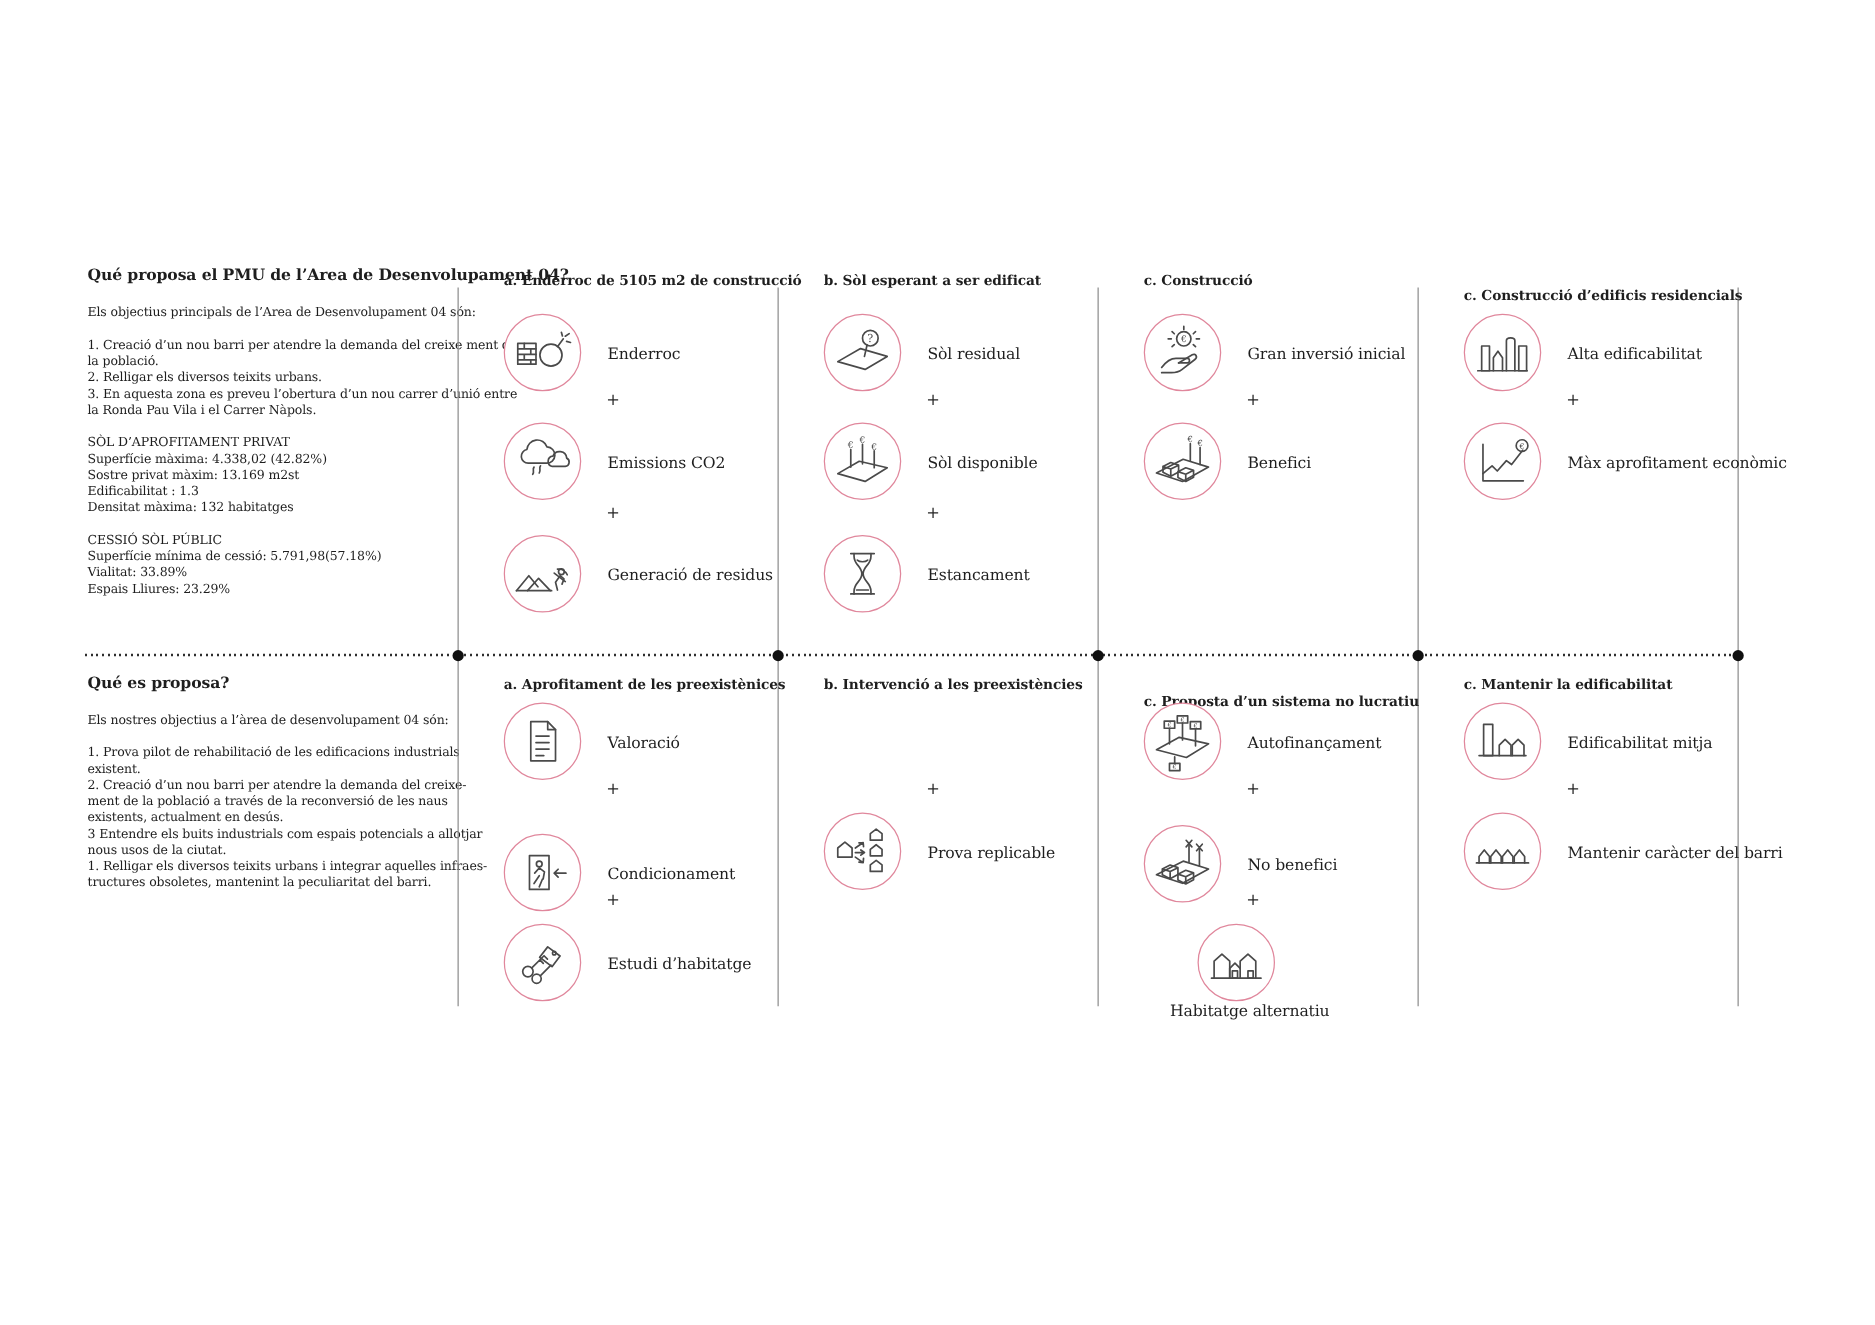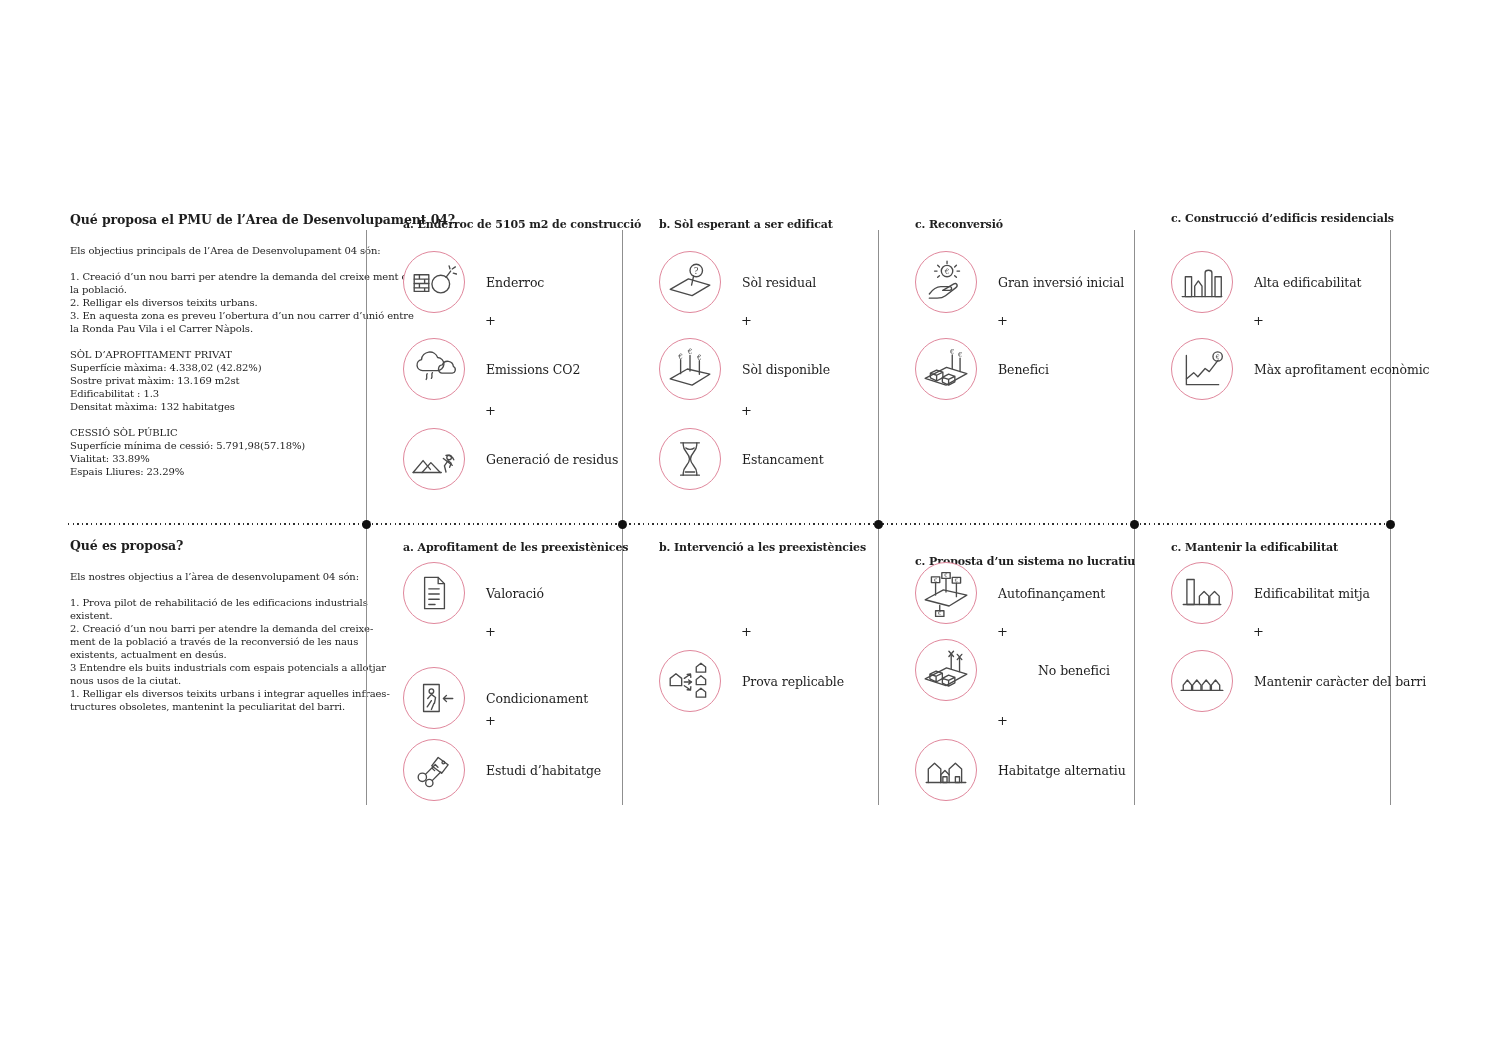--- a/index.html
+++ b/index.html
@@ -176,21 +176,21 @@
               <path d="M15 8.5h18M15 39.5h18" fill="none" stroke="#4a4a4a" stroke-width="1.3" stroke-linecap="round" stroke-linejoin="round"></path>
               <path d="M17.5 8.5v2c0 6.8 6 7.6 6 13.5s-6 6.7-6 13.5v2M30.5 8.5v2c0 6.8-6 7.6-6 13.5s6 6.7 6 13.5v2" fill="none" stroke="#4a4a4a" stroke-width="1.3" stroke-linecap="round" stroke-linejoin="round"></path>
               <path d="M20 13.5c1.8 1.7 6.2 1.7 8 0M19.5 36.5h9" fill="none" stroke="#4a4a4a" stroke-width="1.3" stroke-linecap="round" stroke-linejoin="round"></path>
             </svg>
           </span>
         </div>
         <div class="item-label">Estancament</div>
       </div>
     </section>
   <section class="col" style="left:915px; top:210px;">
-      <div class="col-header" style="top: 8px;">c. Reconversió</div>
+      <div class="col-header" style="top: 8px;">c. Construcció</div>
       <div class="item" style="top: 41px;">
         <div class="icon-circle">
           <span style="display: flex;">
             <svg viewBox="0 0 48 48" width="50" height="50">
               <circle cx="25" cy="13.5" r="5.5" fill="none" stroke="#4a4a4a" stroke-width="1.3" stroke-linecap="round" stroke-linejoin="round"></circle>
               <text x="25" y="16.2" font-size="7" fill="#4a4a4a" stroke="none" text-anchor="middle">€</text>
               <path d="M25 4v2.3M34 8l-1.7 1.6M37 13.5h-2.4M34 19.5l-1.7-1.6M16 8l1.7 1.6M13 13.5h2.4M16 19.5l1.7-1.6" fill="none" stroke="#4a4a4a" stroke-width="1.3" stroke-linecap="round" stroke-linejoin="round"></path>
               <path d="M8 35.5c3-4 7-7 11-7h8.5c2.5 0 2.5 3.5 0 3.5h-6.5" fill="none" stroke="#4a4a4a" stroke-width="1.3" stroke-linecap="round" stroke-linejoin="round"></path>
               <path d="M21 32l10.5-6.2c2.5-1.5 4.5 1.6 2 3.6l-10 7.8c-2.2 1.7-5 2.3-8 2.3H8" fill="none" stroke="#4a4a4a" stroke-width="1.3" stroke-linecap="round" stroke-linejoin="round"></path>
             </svg>
@@ -209,21 +209,21 @@
               <path d="M30 23.5V10.5M37.5 26.5v-13" fill="none" stroke="#4a4a4a" stroke-width="1.3" stroke-linecap="round" stroke-linejoin="round"></path>
               <text x="30" y="9.5" font-size="6.5" fill="#4a4a4a" stroke="none" text-anchor="middle">€</text>
               <text x="37.5" y="12.5" font-size="6.5" fill="#4a4a4a" stroke="none" text-anchor="middle">€</text>
             </svg>
           </span>
         </div>
         <div class="item-label">Benefici</div>
       </div>
     </section>
   <section class="col" style="left:1171px; top:210px;">
-      <div class="col-header" style="top: 2px;">c. Construcció d’edificis residencials</div>
+      <div class="col-header" style="top: 20px;">c. Construcció d’edificis residencials</div>
       <div class="item" style="top: 41px;">
         <div class="icon-circle">
           <span style="display: flex;">
             <svg viewBox="0 0 48 48" width="50" height="50">
               <path d="M5 38h38" fill="none" stroke="#4a4a4a" stroke-width="1.3" stroke-linecap="round" stroke-linejoin="round"></path>
               <rect x="8" y="19" width="6" height="19" fill="none" stroke="#4a4a4a" stroke-width="1.3" stroke-linecap="round" stroke-linejoin="round"></rect>
               <path d="M17 38V28l3.5-5 3.5 5v10" fill="none" stroke="#4a4a4a" stroke-width="1.3" stroke-linecap="round" stroke-linejoin="round"></path>
               <path d="M27 38V15c0-3 6.5-3 6.5 0v23" fill="none" stroke="#4a4a4a" stroke-width="1.3" stroke-linecap="round" stroke-linejoin="round"></path>
               <rect x="36.5" y="19" width="6" height="19" fill="none" stroke="#4a4a4a" stroke-width="1.3" stroke-linecap="round" stroke-linejoin="round"></rect>
             </svg>
@@ -326,36 +326,36 @@
               <text x="14" y="13" font-size="5" fill="#4a4a4a" stroke="none" text-anchor="middle">€</text>
               <text x="24" y="9" font-size="5" fill="#4a4a4a" stroke="none" text-anchor="middle">€</text>
               <text x="34" y="13.5" font-size="5" fill="#4a4a4a" stroke="none" text-anchor="middle">€</text>
               <text x="18" y="45.5" font-size="5" fill="#4a4a4a" stroke="none" text-anchor="middle">€</text>
             </svg>
           </span>
         </div>
         <div class="item-label">Autofinançament</div>
       </div>
       <div class="plus" style="top: 89px;">+</div>
-      <div class="item" style="top: 104px; gap: 40px;">
+      <div class="item" style="top: 125px;">
         <div class="icon-circle">
           <span style="display: flex;">
             <svg viewBox="0 0 48 48" width="50" height="50">
               <path d="M4 32.5l20.5-10.5 19.5 6-20 11z" fill="none" stroke="#4a4a4a" stroke-width="1.3" stroke-linecap="round" stroke-linejoin="round"></path>
               <path d="M8.5 28l6-3 6 2-6 3zM8.5 28v4.5l6 3 6-3.2V27M14.5 30v5.3" fill="none" stroke="#4a4a4a" stroke-width="1.3" stroke-linecap="round" stroke-linejoin="round"></path>
               <path d="M20.5 32l6-3 6 2-6 3zM20.5 32v4.5l6 3 6-3.2V31M26.5 34v5.3" fill="none" stroke="#4a4a4a" stroke-width="1.3" stroke-linecap="round" stroke-linejoin="round"></path>
               <path d="M29 22.5V10M37 25.5V13" fill="none" stroke="#4a4a4a" stroke-width="1.3" stroke-linecap="round" stroke-linejoin="round"></path>
               <path d="M26.8 6l4.4 5M31.2 6l-4.4 5M34.8 9l4.4 5M39.2 9l-4.4 5" fill="none" stroke="#4a4a4a" stroke-width="1.3" stroke-linecap="round" stroke-linejoin="round"></path>
             </svg>
           </span>
         </div>
         <div class="item-label">No benefici</div>
       </div>
       <div class="plus" style="top: 178px;">+</div>
-      <div class="item" style="top: 204px;">
+      <div class="item" style="top: 204px; flex-direction: column;">
         <div class="icon-circle">
           <span style="display: flex;">
             <svg viewBox="0 0 48 48" width="50" height="50">
               <path d="M5 36h38" fill="none" stroke="#4a4a4a" stroke-width="1.3" stroke-linecap="round" stroke-linejoin="round"></path>
               <path d="M7 36V23l6-5.5 6 5.5v13" fill="none" stroke="#4a4a4a" stroke-width="1.3" stroke-linecap="round" stroke-linejoin="round"></path>
               <path d="M19 36v-7.5l4-4 4 4" fill="none" stroke="#4a4a4a" stroke-width="1.3" stroke-linecap="round" stroke-linejoin="round"></path>
               <path d="M27 36V23l6-5.5 6 5.5v13" fill="none" stroke="#4a4a4a" stroke-width="1.3" stroke-linecap="round" stroke-linejoin="round"></path>
               <rect x="21" y="30.5" width="4" height="5.5" fill="none" stroke="#4a4a4a" stroke-width="1.3" stroke-linecap="round" stroke-linejoin="round"></rect>
               <rect x="33" y="30.5" width="4" height="5.5" fill="none" stroke="#4a4a4a" stroke-width="1.3" stroke-linecap="round" stroke-linejoin="round"></rect>
             </svg>

